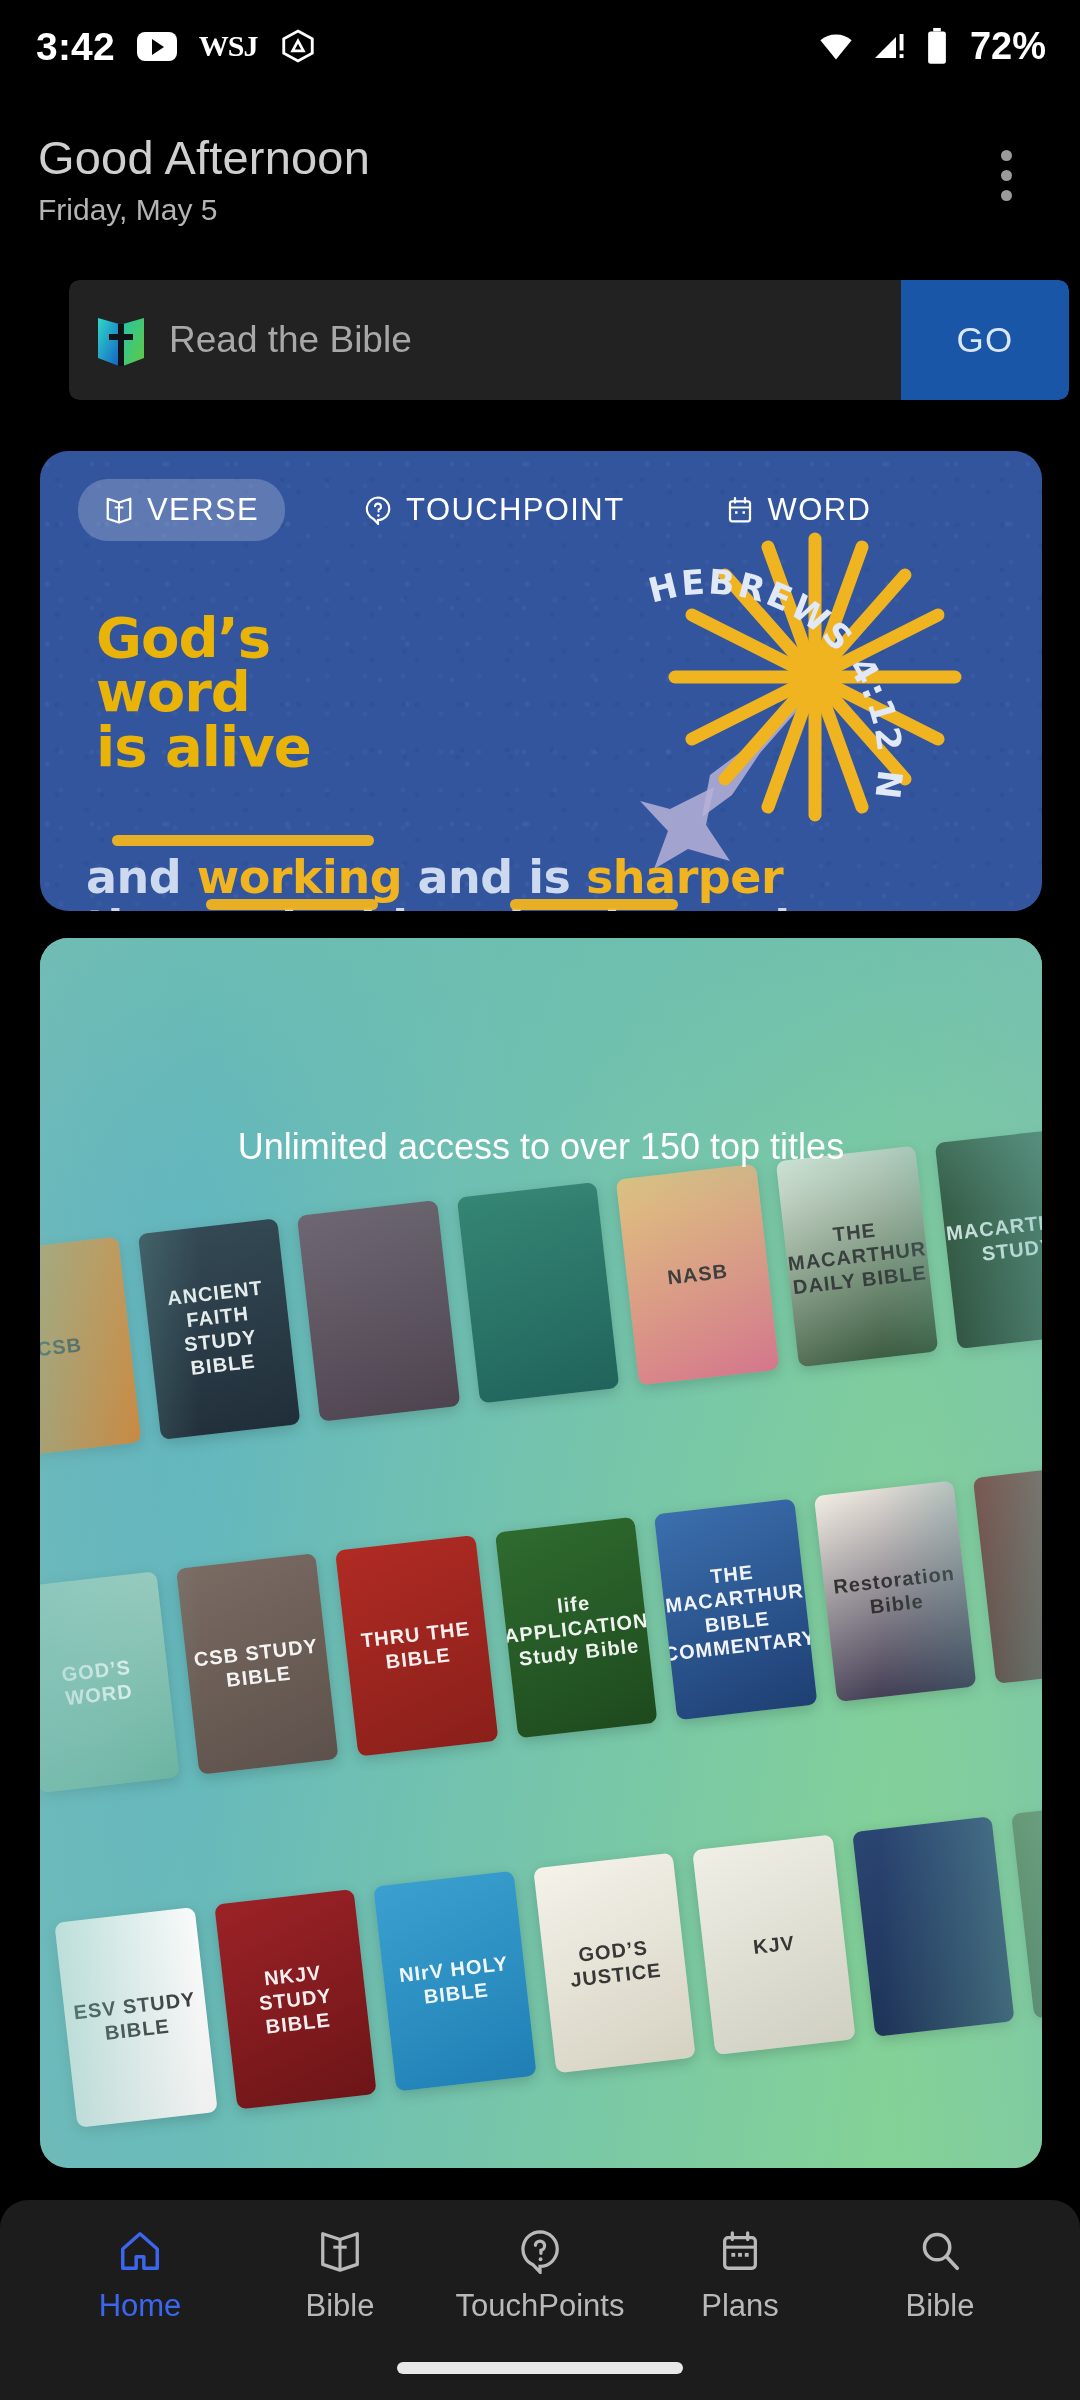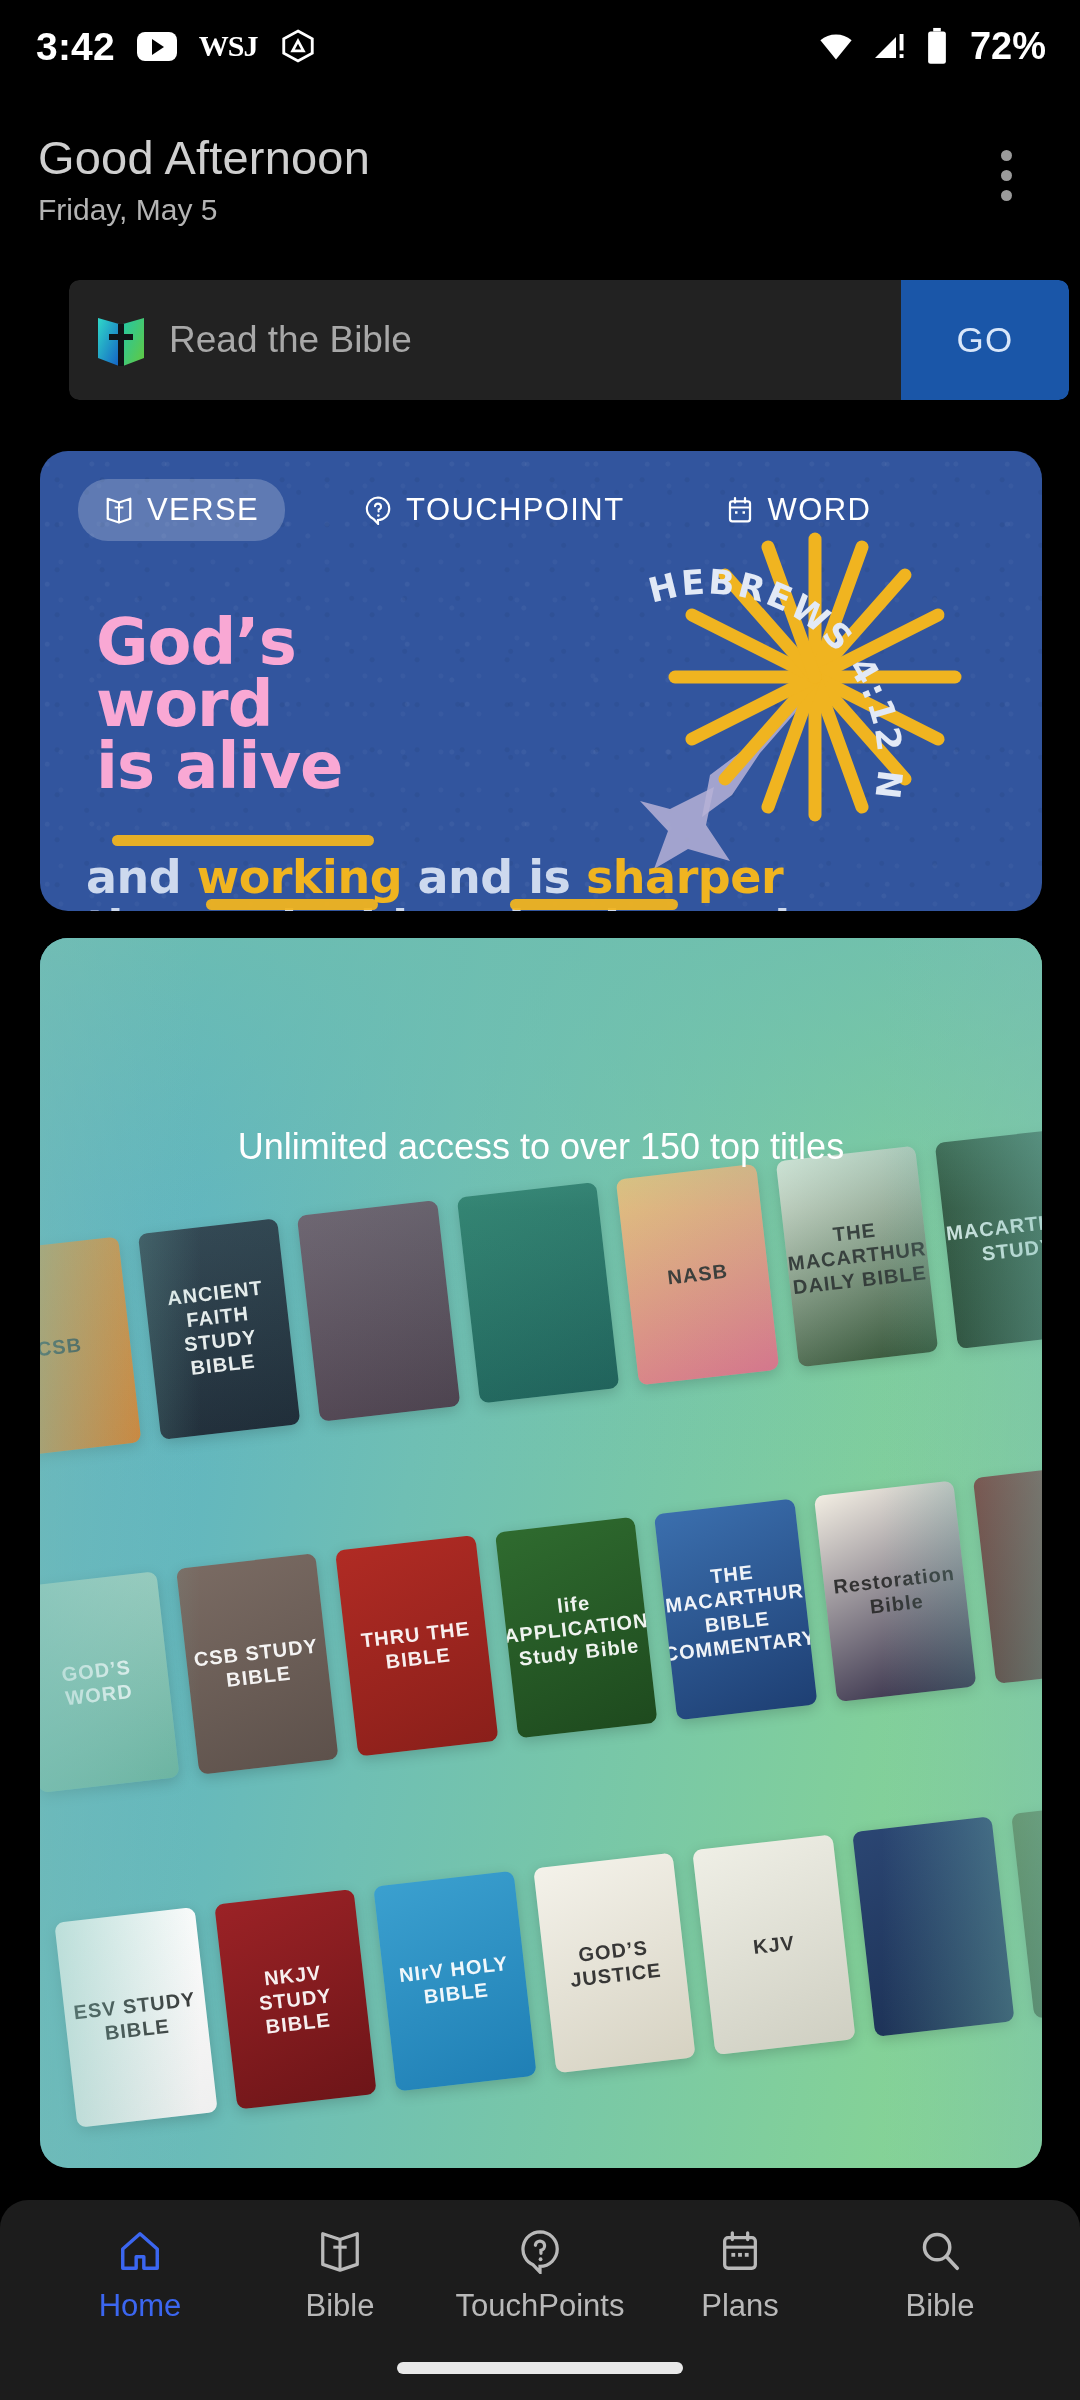--- a/index.html
+++ b/index.html
@@ -83,21 +83,21 @@
     display:flex; align-items:center; gap:13px;
     color:#ffffff; font-size:31px; font-weight:500; letter-spacing:1.4px;
     padding:13px 26px; border-radius:30px;
   }
   .tab.active{ background:rgba(255,255,255,.22); }
   .tab.t2{ margin-left:52px; }
   .tab.t3{ margin-left:48px; }
   .tab svg{ width:30px; height:30px; flex:0 0 auto; }
   .verse-lines{
     position:absolute; left:56px; top:160px; width:420px;
-    color:#f9a8d4; font-size:64px; line-height:.97;
+    color:#eab308; font-size:56px; line-height:.97;
     font-weight:700; letter-spacing:-1px;
     font-family:"DejaVu Sans", sans-serif;
   }
   .verse-lines .ln{ display:block; white-space:nowrap; }
   .hl-under{
     position:absolute; height:11px; border-radius:6px; background:#f0b420;
     opacity:.95;
   }
   .verse-bottom{
     position:absolute; left:46px; top:402px; width:920px;

